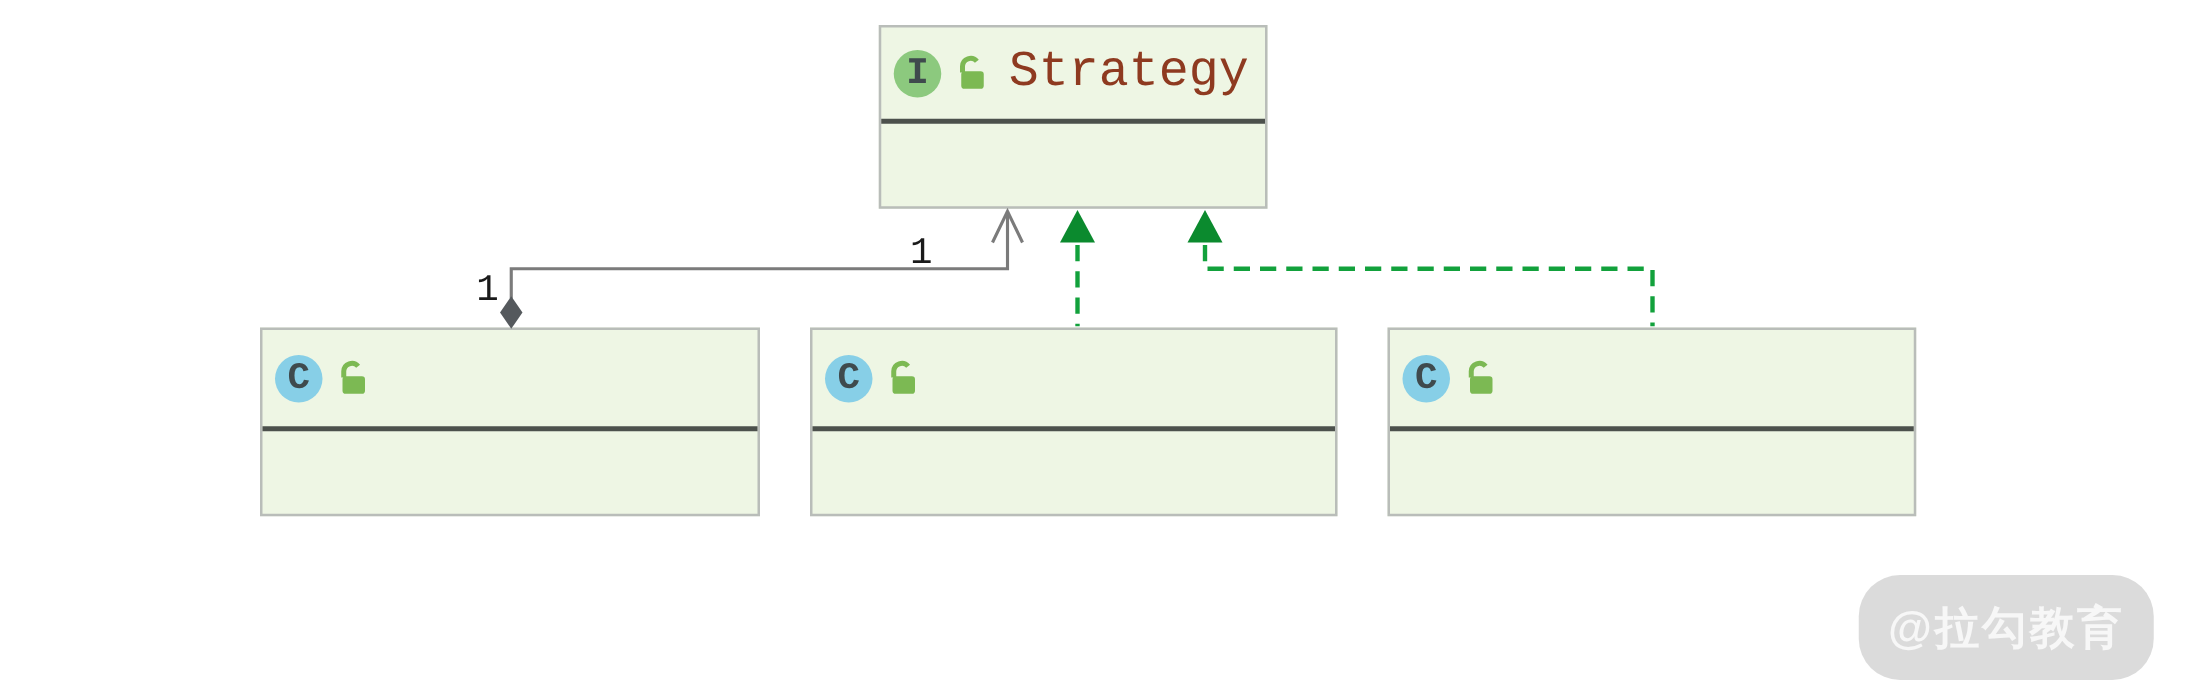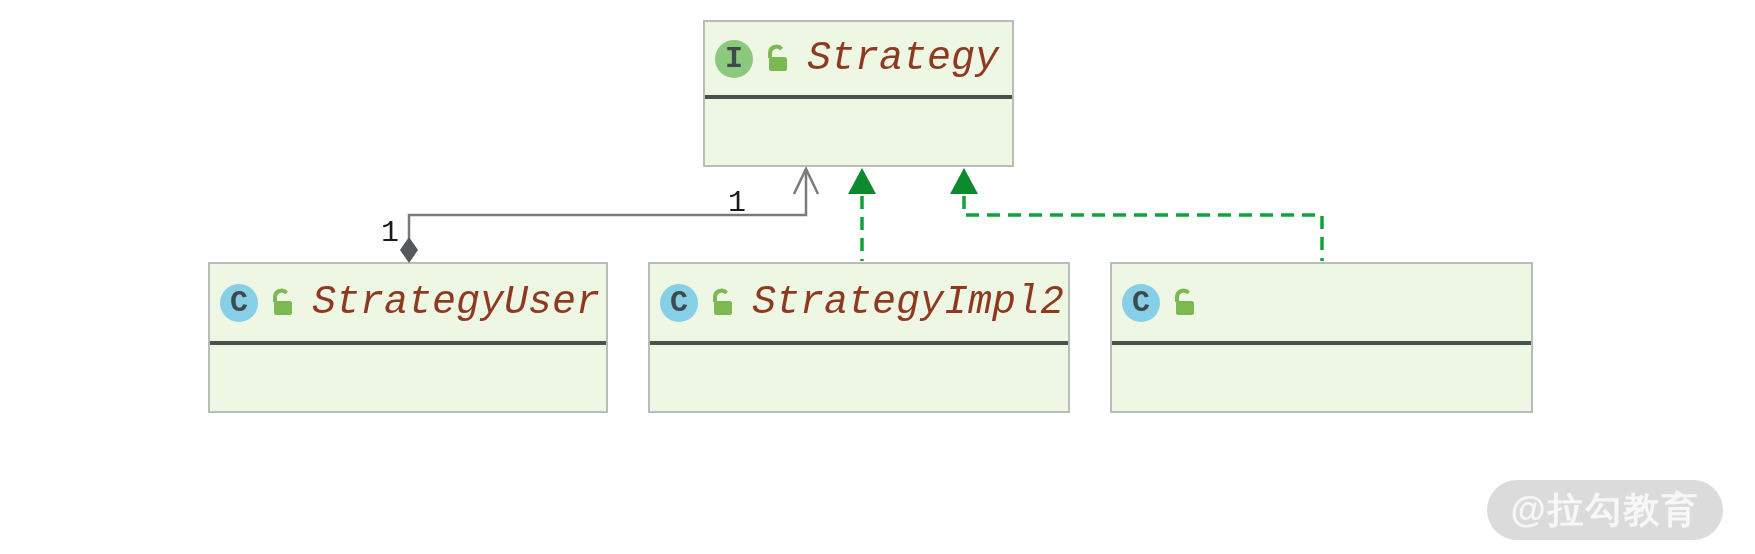--- a/index.html
+++ b/index.html
@@ -24,34 +24,34 @@
   .badge.iface{background:#8cc97e;}
   .badge.cls{background:#87cfe7;}
   .badge span{
     font-family:"Liberation Mono",monospace;font-weight:bold;
     font-size:30px;color:#3f4a4d;line-height:1;
   }
   .lock{flex:0 0 auto;margin-left:8px;}
   .cname{
     margin-left:16px;
     font-family:"Liberation Mono",monospace;
-    font-size:40px;color:#8e3a20;white-space:nowrap;font-style:italic;
+    font-size:40px;color:#8e3a20;white-space:nowrap;
   }
   .sep{height:4px;background:#4c514c;width:100%;}
   .nbody{flex:1 1 auto;}
   
   #edges{position:absolute;left:0;top:0;pointer-events:none;}
   
   .mult{
     position:absolute;font-family:"Liberation Mono",monospace;
     font-size:30px;color:#1a1a1a;line-height:1;text-align:center;
   }
   
   .watermark{
-    position:absolute;left:1487px;top:480px;width:236px;height:60px;
+    position:absolute;left:1487px;top:460px;width:236px;height:84px;
     border-radius:33px;background:rgba(170,170,170,0.42);
     display:flex;align-items:center;justify-content:center;
     font-family:"Liberation Sans",sans-serif;
     font-size:36px;font-weight:bold;color:#f7f7f7;letter-spacing:2px;
   }
 </style>
 </head>
 <body>
 
 <div id="canvas">
@@ -73,36 +73,34 @@
 
   <div class="node" style="left:208px;top:262px;width:400px;height:151px;display:flex;flex-direction:column;">
     <div class="header" style="height:77px;">
       <div class="badge cls">
         <span>C</span>
       </div>
       <svg class="lock" width="30" height="30" viewBox="0 0 30 30">
         <path d="M9 14 v-5 a6.5 6.5 0 0 1 11.5 -4" fill="none" stroke-width="4" stroke="#7cb953"></path>
         <rect x="8" y="13" width="18" height="14" rx="2.5" fill="#7cb953"></rect>
       </svg>
-      <span class="cname">StrategyUser</span>
     </div>
     <div class="sep"></div>
     <div class="nbody"></div>
   </div>
 
   <div class="node" style="left:648px;top:262px;width:422px;height:151px;display:flex;flex-direction:column;">
     <div class="header" style="height:77px;">
       <div class="badge cls">
         <span>C</span>
       </div>
       <svg class="lock" width="30" height="30" viewBox="0 0 30 30">
         <path d="M9 14 v-5 a6.5 6.5 0 0 1 11.5 -4" fill="none" stroke-width="4" stroke="#7cb953"></path>
         <rect x="8" y="13" width="18" height="14" rx="2.5" fill="#7cb953"></rect>
       </svg>
-      <span class="cname">StrategyImpl2</span>
     </div>
     <div class="sep"></div>
     <div class="nbody"></div>
   </div>
 
   <div class="node" style="left:1110px;top:262px;width:423px;height:151px;display:flex;flex-direction:column;">
     <div class="header" style="height:77px;">
       <div class="badge cls">
         <span>C</span>
       </div>

